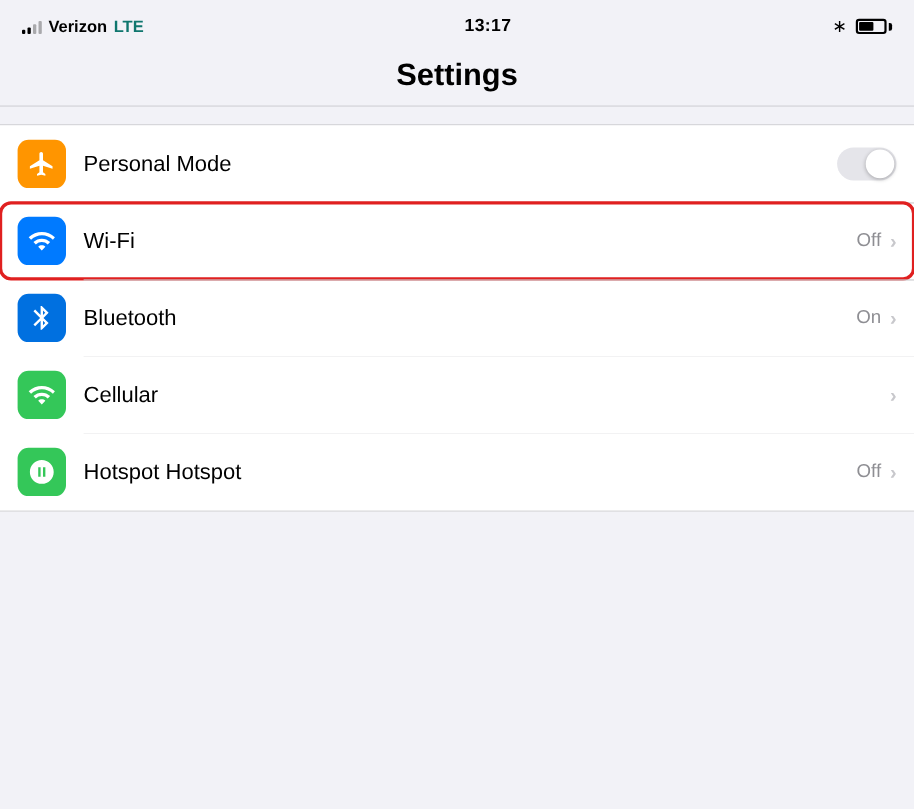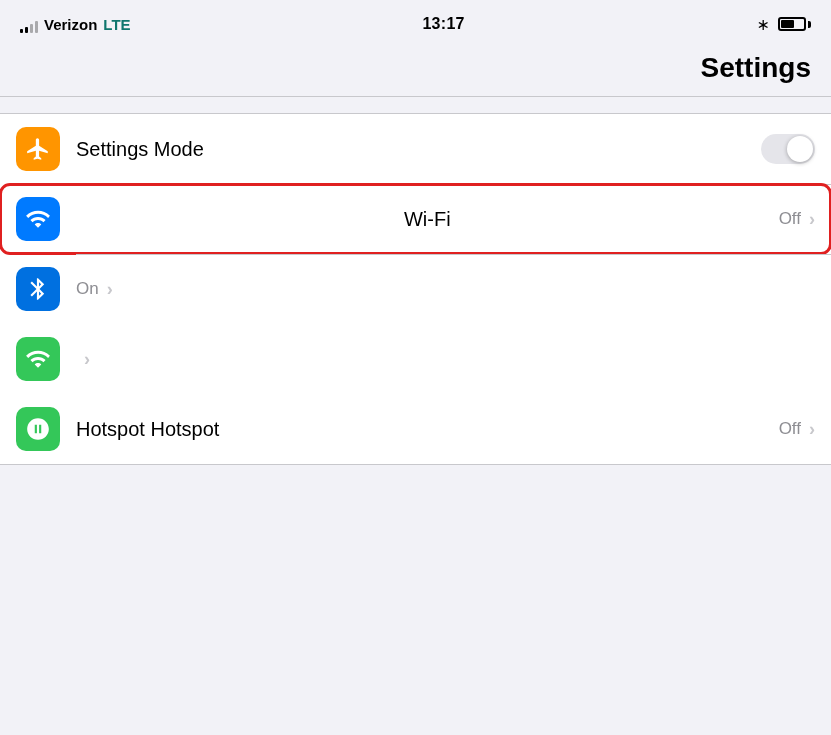--- a/index.html
+++ b/index.html
@@ -17,21 +17,21 @@
       display: flex;
       justify-content: space-between;
       align-items: center;
       padding: 8px 20px 4px 20px;
       background: #f2f2f7;
       height: 44px;
     }
 
     .status-left {
       display: flex;
-      align-items: flex-end;
+      align-items: center;
       gap: 6px;
       font-size: 15px;
       font-weight: 600;
     }
 
     .signal-bars {
       display: flex;
       align-items: flex-end;
       gap: 2px;
       height: 14px;
@@ -106,21 +106,21 @@
       width: 3px;
       height: 7px;
       background: #000;
       border-radius: 0 2px 2px 0;
     }
 
     
     .nav-header {
       background: #f2f2f7;
       padding: 8px 20px 12px;
-      text-align: right;
+      text-align: center;
       border-bottom: 1px solid #c8c8cc;
     }
 
     .nav-title {
       font-size: 28px;
       font-weight: 700;
       color: #000;
     }
 
     
@@ -157,21 +157,20 @@
     .settings-row:last-child::after {
       display: none;
     }
 
     
     .settings-row.highlighted {
       outline: 3px solid #e02020;
       outline-offset: -2px;
       border-radius: 10px;
       z-index: 10;
-      text-align: center;
     }
 
     .row-icon {
       width: 44px;
       height: 44px;
       border-radius: 10px;
       display: flex;
       align-items: center;
       justify-content: center;
       margin-right: 16px;
@@ -261,21 +260,21 @@
 
 <div class="settings-section">
   <div class="settings-group">
 
     <div class="settings-row">
       <div class="row-icon orange">
         <svg viewBox="0 0 24 24" xmlns="http://www.w3.org/2000/svg">
           <path d="M21 16v-2l-8-5V3.5c0-.83-.67-1.5-1.5-1.5S10 2.67 10 3.5V9l-8 5v2l8-2.5V19l-2 1.5V22l3.5-1 3.5 1v-1.5L13 19v-5.5l8 2.5z"></path>
         </svg>
       </div>
-      <span class="row-label">Settings Mode</span>
+      <span class="row-label">Personal Mode</span>
       <div class="toggle">
         <div class="knob"></div>
       </div>
     </div>
 
     <div class="settings-row highlighted">
       <div class="row-icon blue">
         <svg viewBox="0 0 24 24" xmlns="http://www.w3.org/2000/svg">
           <path d="M1 9l2 2c5.07-5.07 13.26-5.07 18.34 0L23 9C16.93 2.93 7.08 2.93 1 9zm8 8l3 3 3-3c-1.65-1.66-4.34-1.66-6 0zm-4-4l2 2c2.76-2.76 7.24-2.76 10 0l2-2C15.14 9.14 8.87 9.14 5 13z"></path>
         </svg>
@@ -284,30 +283,32 @@
       <span class="row-value">Off</span>
       <span class="chevron">›</span>
     </div>
 
     <div class="settings-row">
       <div class="row-icon blue-dark">
         <svg viewBox="0 0 24 24" xmlns="http://www.w3.org/2000/svg">
           <path d="M17.71 7.71L12 2h-1v7.59L6.41 5 5 6.41 10.59 12 5 17.59 6.41 19 11 14.41V22h1l5.71-5.71-4.3-4.29 4.3-4.29zM13 5.83l1.88 1.88L13 9.59V5.83zm1.88 10.46L13 18.17v-3.76l1.88 1.88z"></path>
         </svg>
       </div>
+      <span class="row-label">Bluetooth</span>
       <span class="row-value">On</span>
       <span class="chevron">›</span>
     </div>
 
     <div class="settings-row">
       <div class="row-icon green">
         <svg viewBox="0 0 24 24" xmlns="http://www.w3.org/2000/svg">
           <path d="M1 9l2 2c5.07-5.07 13.26-5.07 18.34 0L23 9C16.93 2.93 7.08 2.93 1 9zm8 8l3 3 3-3c-1.65-1.66-4.34-1.66-6 0zm-4-4l2 2c2.76-2.76 7.24-2.76 10 0l2-2C15.14 9.14 8.87 9.14 5 13z"></path>
         </svg>
       </div>
+      <span class="row-label">Cellular</span>
       <span class="row-value"></span>
       <span class="chevron">›</span>
     </div>
 
     <div class="settings-row">
       <div class="row-icon green">
         <svg viewBox="0 0 24 24" xmlns="http://www.w3.org/2000/svg">
           <path d="M12 2C6.48 2 2 6.48 2 12s4.48 10 10 10 10-4.48 10-10S17.52 2 12 2zm-1 14H9V8h2v8zm4 0h-2V8h2v8z"></path>
         </svg>
       </div>

